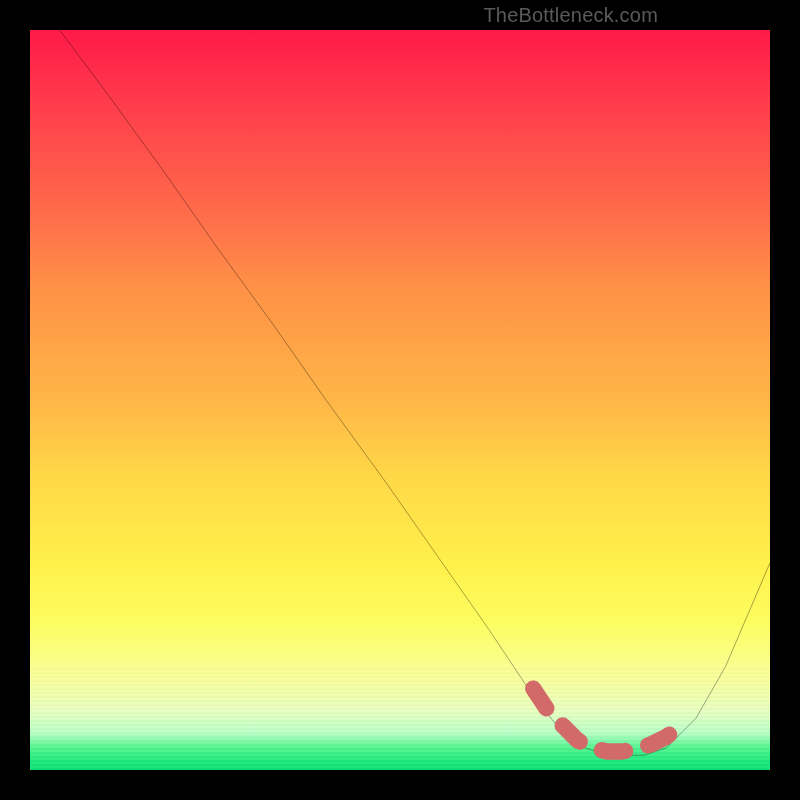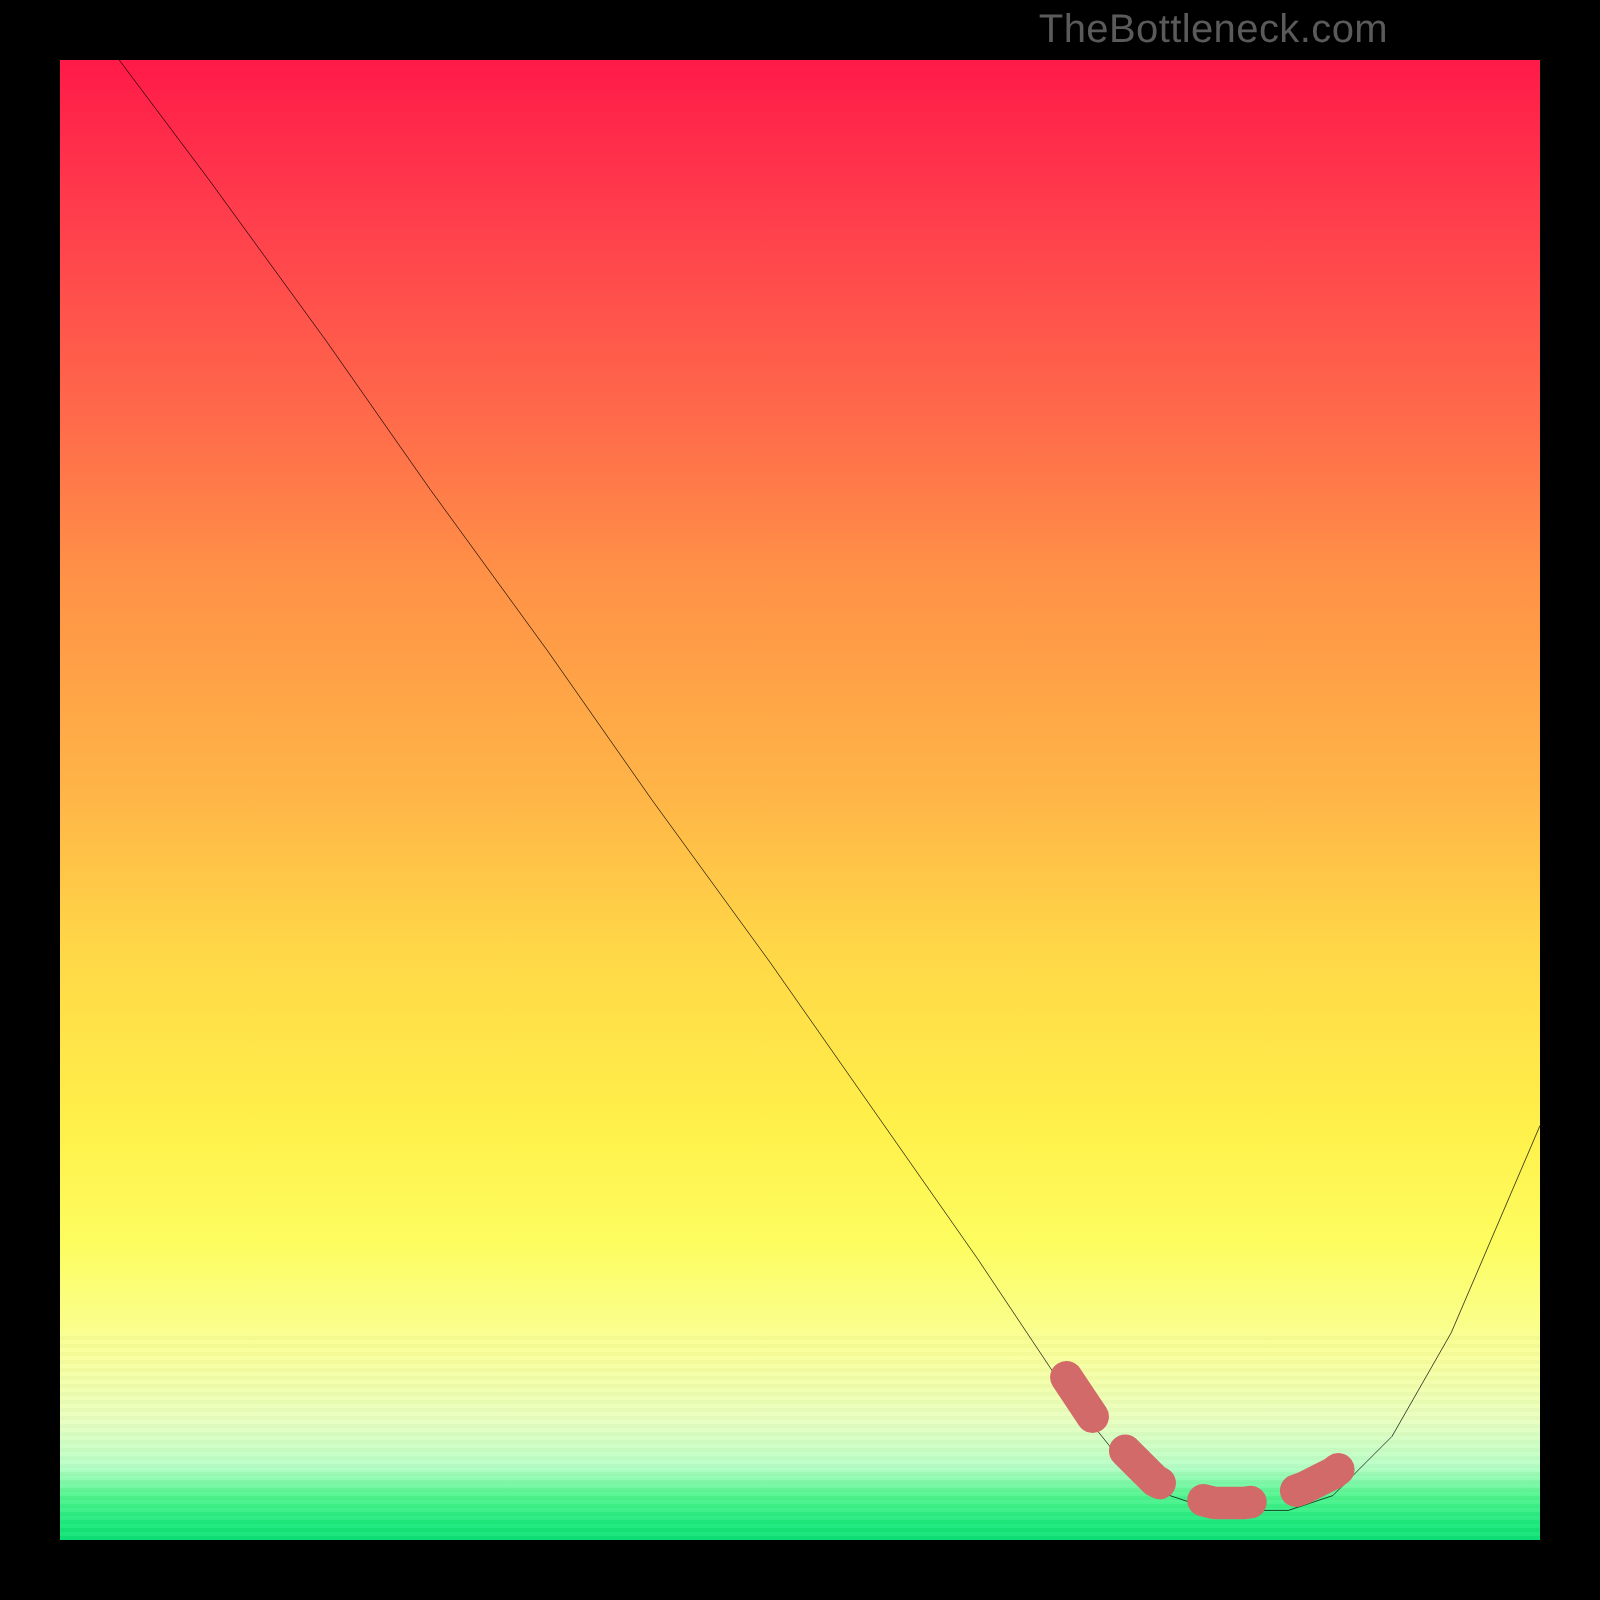--- a/index.html
+++ b/index.html
@@ -8,21 +8,20 @@
     width: 800px;
     height: 800px;
     background: #000000;
     overflow: hidden;
   }
   .outer {
     width: 668px;
     height: 800px;
     background: #000000;
     position: relative;
-    padding-left: 36px;
   }
   .plot-area {
     position: absolute;
     left: 30px;
     top: 30px;
     width: 740px;
     height: 740px;
   }
   .gradient-bg {
     position: absolute;

